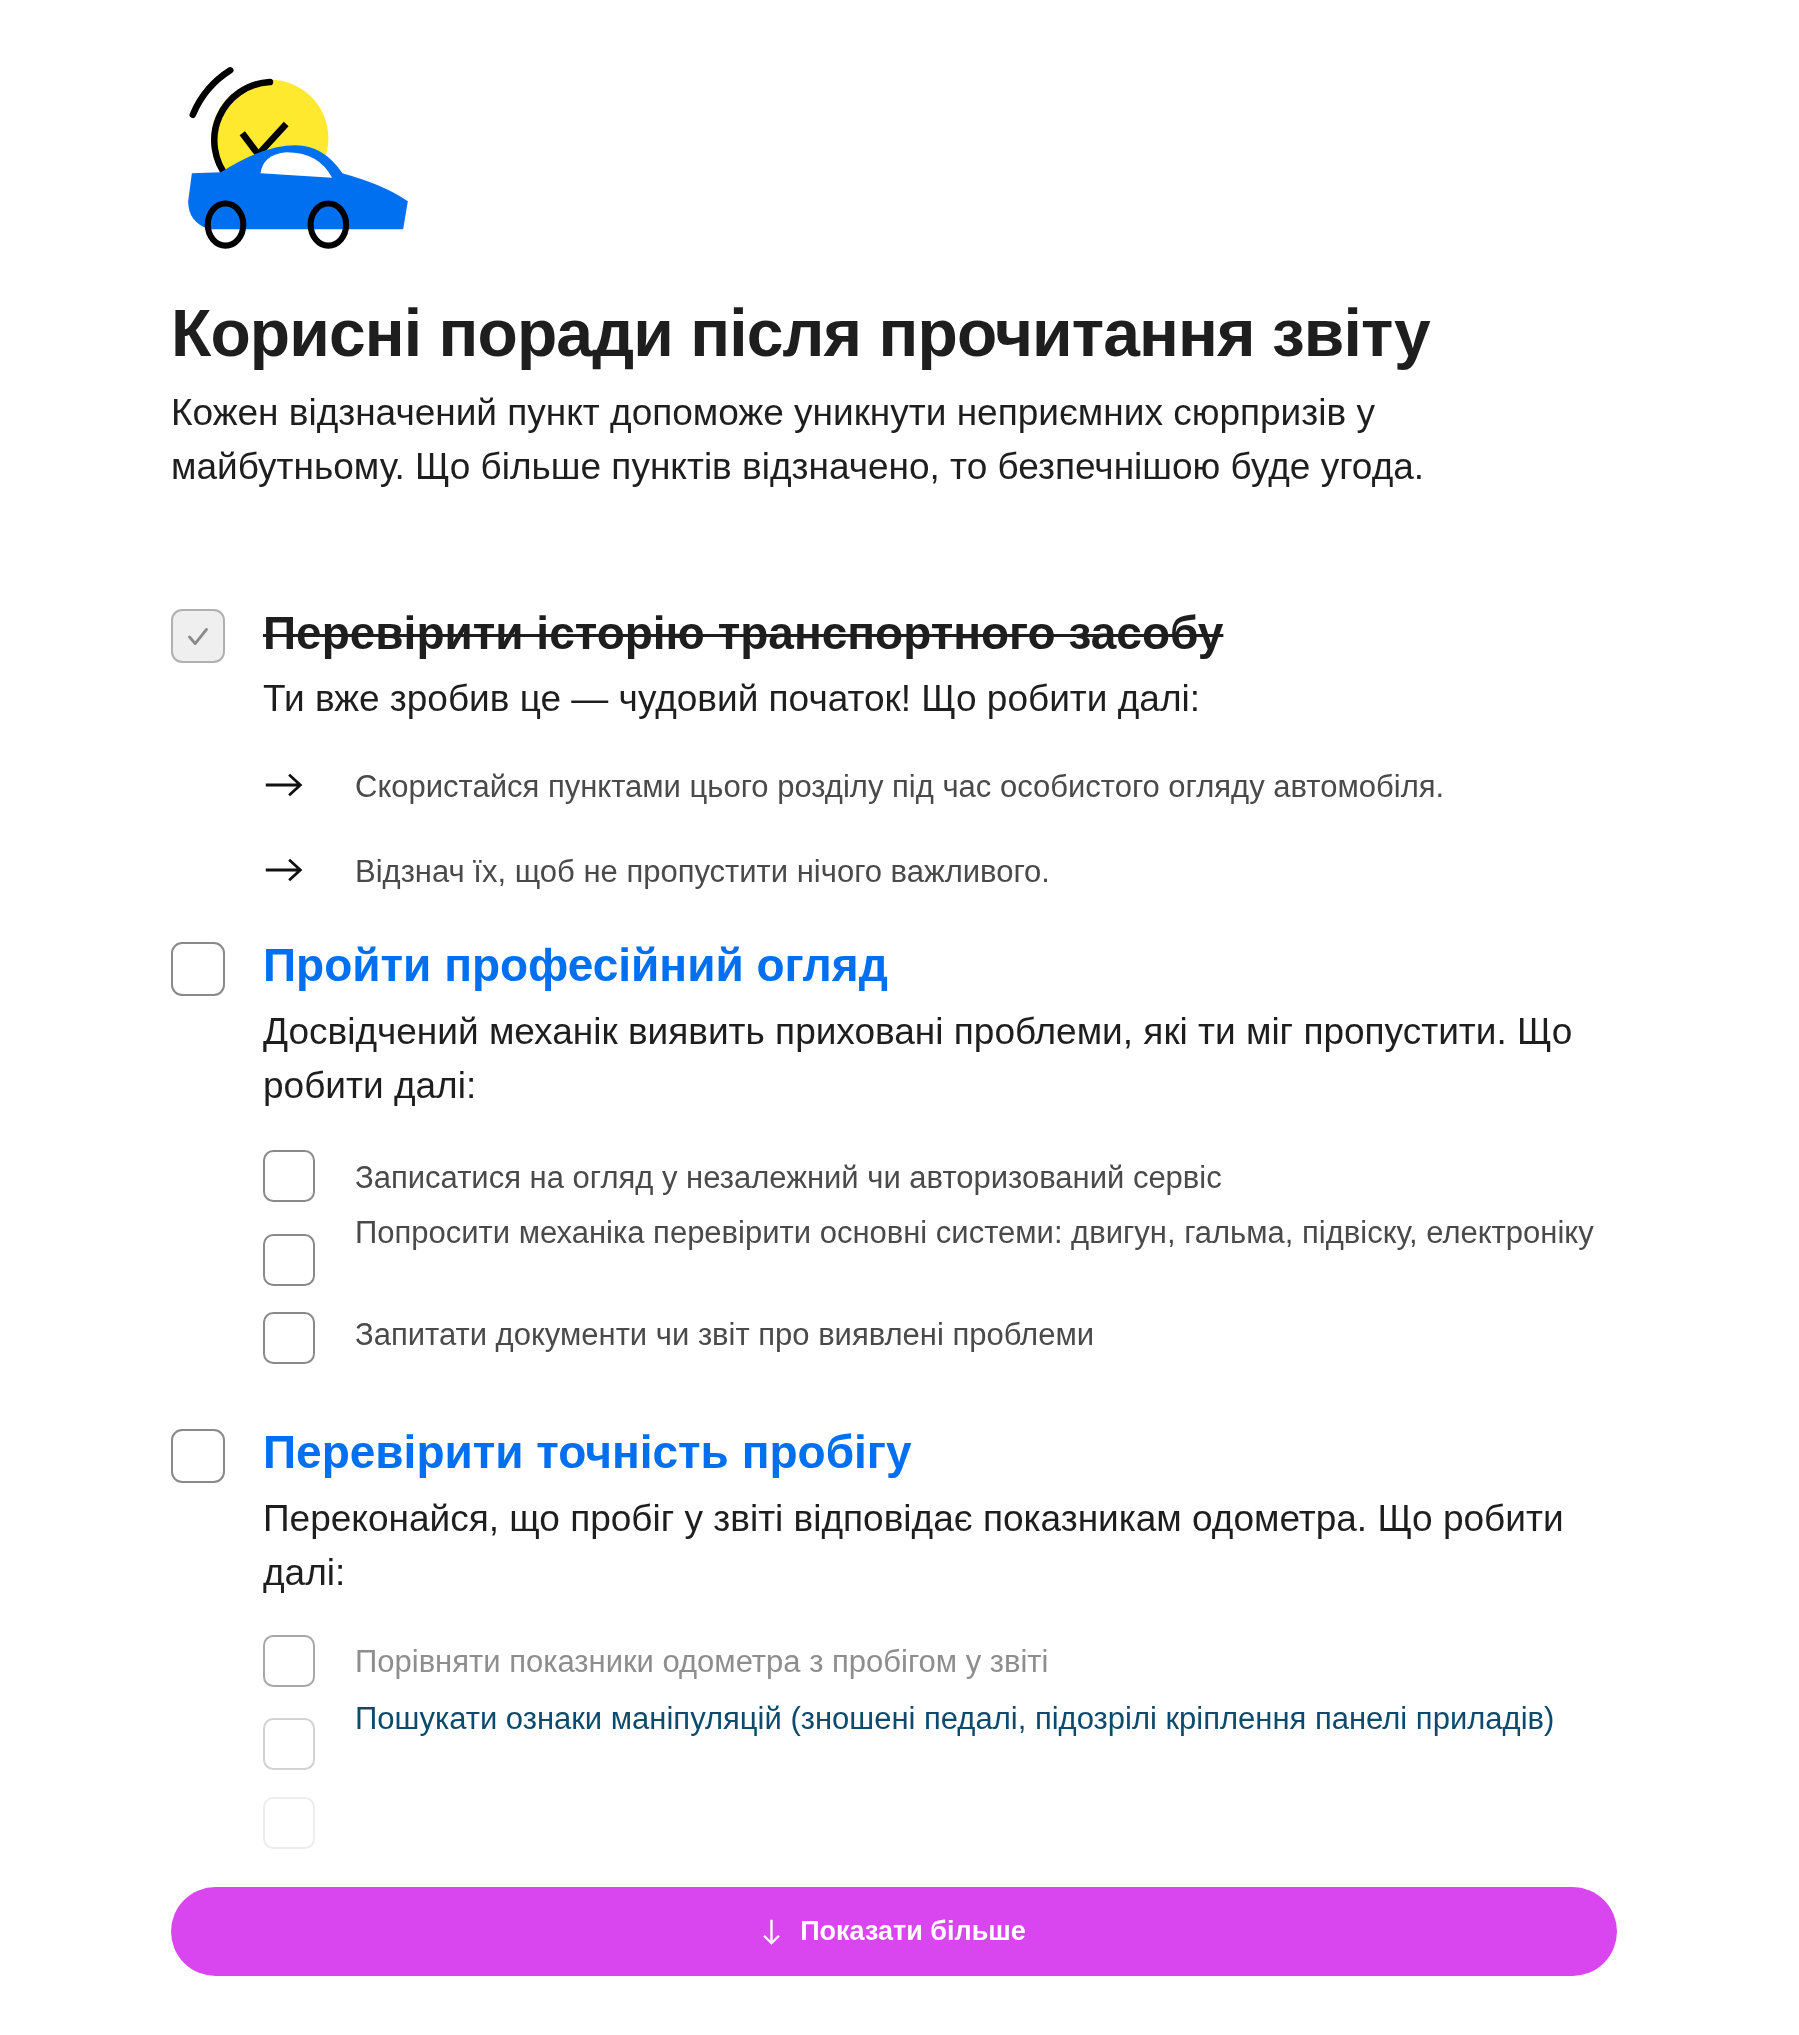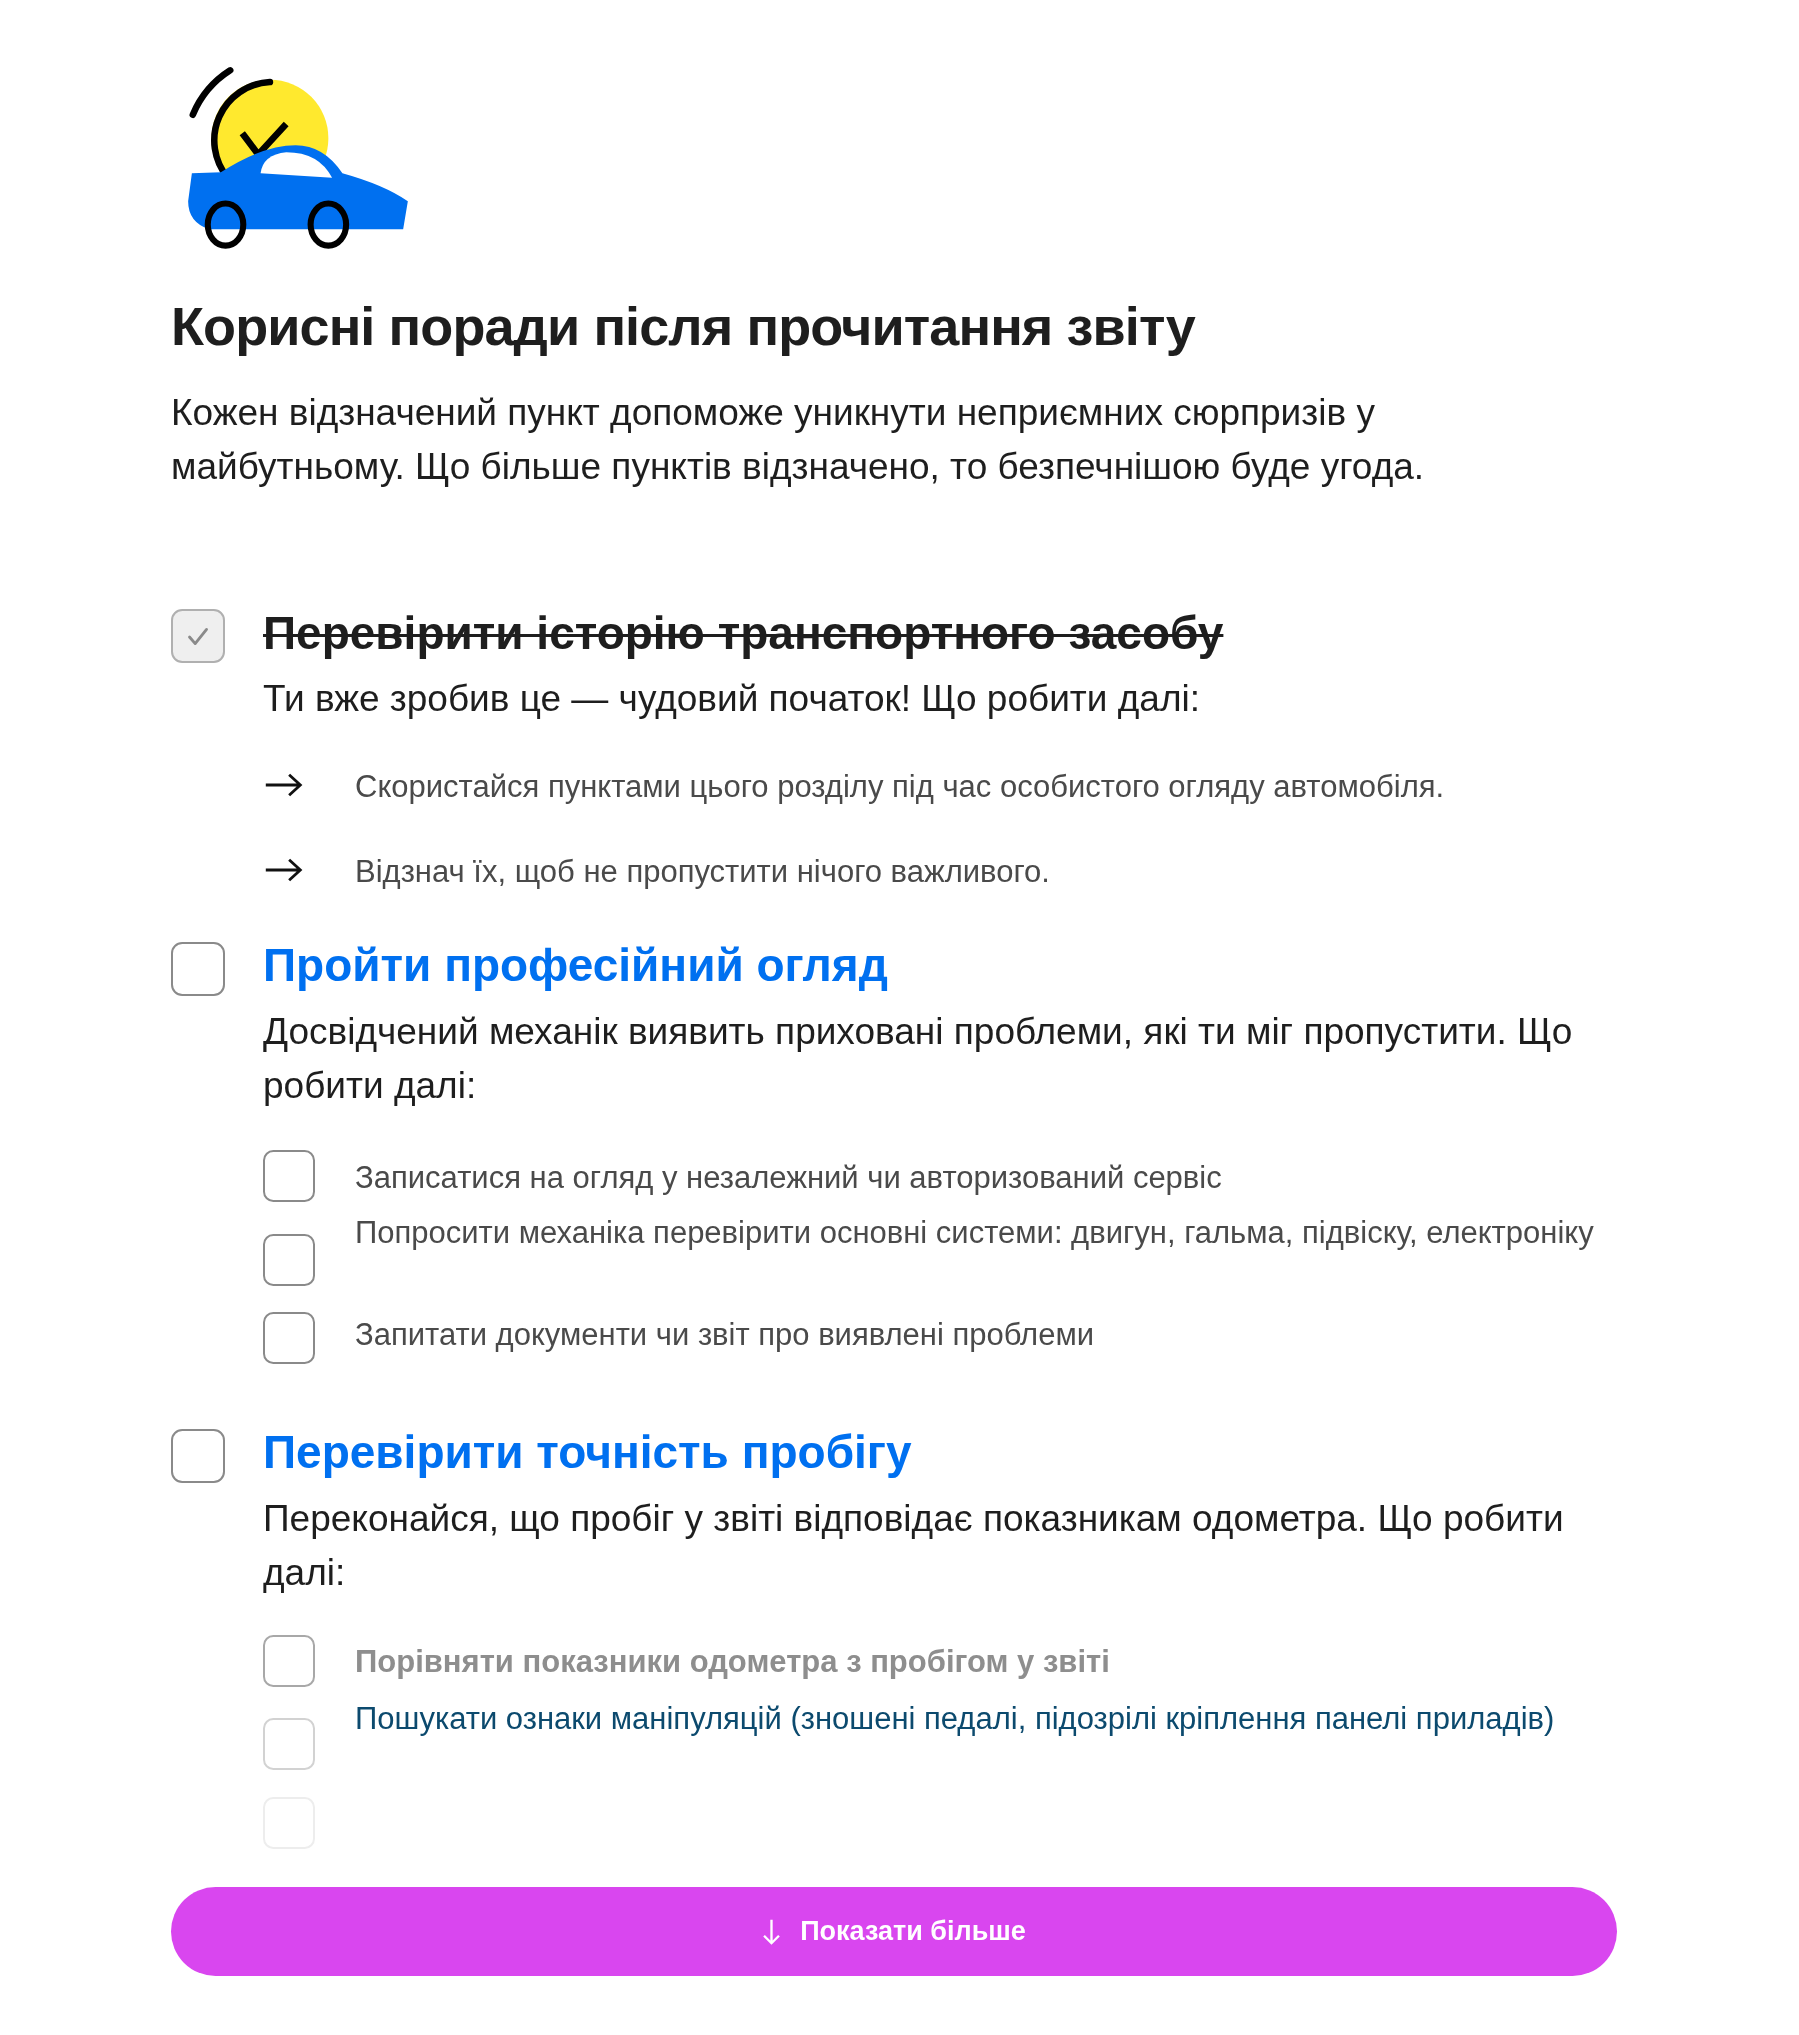--- a/index.html
+++ b/index.html
@@ -3,21 +3,21 @@
   <meta charset="utf-8">
   <style>
     * { box-sizing: border-box; margin: 0; padding: 0; }
     html, body { width: 1799px; height: 2035px; background: #ffffff; overflow: hidden; }
     body { font-family: "Liberation Sans", sans-serif; color: #1e1e1e; position: relative; }
 
     .illustration { position: absolute; left: 183px; top: 61px; width: 244px; height: 201px; }
 
     .page-title {
       position: absolute; left: 171px; top: 295px;
-      font-size: 54px; font-weight: 700; letter-spacing: -0.9px; color: #1e1e1e;
+      font-size: 66px; font-weight: 700; letter-spacing: -0.9px; color: #1e1e1e;
       white-space: nowrap;
     }
     .page-intro {
       position: absolute; left: 171px; top: 386px; width: 1406px;
       font-size: 37px; line-height: 54px; color: #1e1e1e;
     }
 
     .section { position: absolute; left: 171px; width: 1452px; }
     .main-cb {
       position: absolute; left: 0; width: 54px; height: 54px;
@@ -122,21 +122,21 @@
     <div class="txt" style="top:0;">Запитати документи чи звіт про виявлені проблеми</div>
   </div>
 </div>
 
 <div class="section" style="top:1429px; height:422px;">
   <div class="main-cb" style="top:0;"></div>
   <div class="sec-title" style="top:-3.7px;">Перевірити точність пробігу</div>
   <div class="sec-desc" style="top:63px; width:1303px;">Переконайся, що пробіг у звіті відповідає показникам одометра. Що робити далі:</div>
   <div class="sub-item fade1" style="top:206px; height:52px;">
     <div class="sub-cb" style="top:0;"></div>
-    <div class="txt" style="top:3.7px;font-weight:bold;">Порівняти показники одометра з пробігом у звіті</div>
+    <div class="txt" style="top:3.7px;">Порівняти показники одометра з пробігом у звіті</div>
   </div>
   <div class="sub-item fade2" style="top:287px; height:94px;">
     <div class="sub-cb" style="top:1.9px;"></div>
     <div class="txt" style="top:-19.7px;">Пошукати ознаки маніпуляцій (зношені педалі, підозрілі кріплення панелі приладів)</div>
   </div>
   <div class="sub-item fade3" style="top:368px; height:52px;">
     <div class="sub-cb" style="top:0;"></div>
   </div>
 </div>
 

